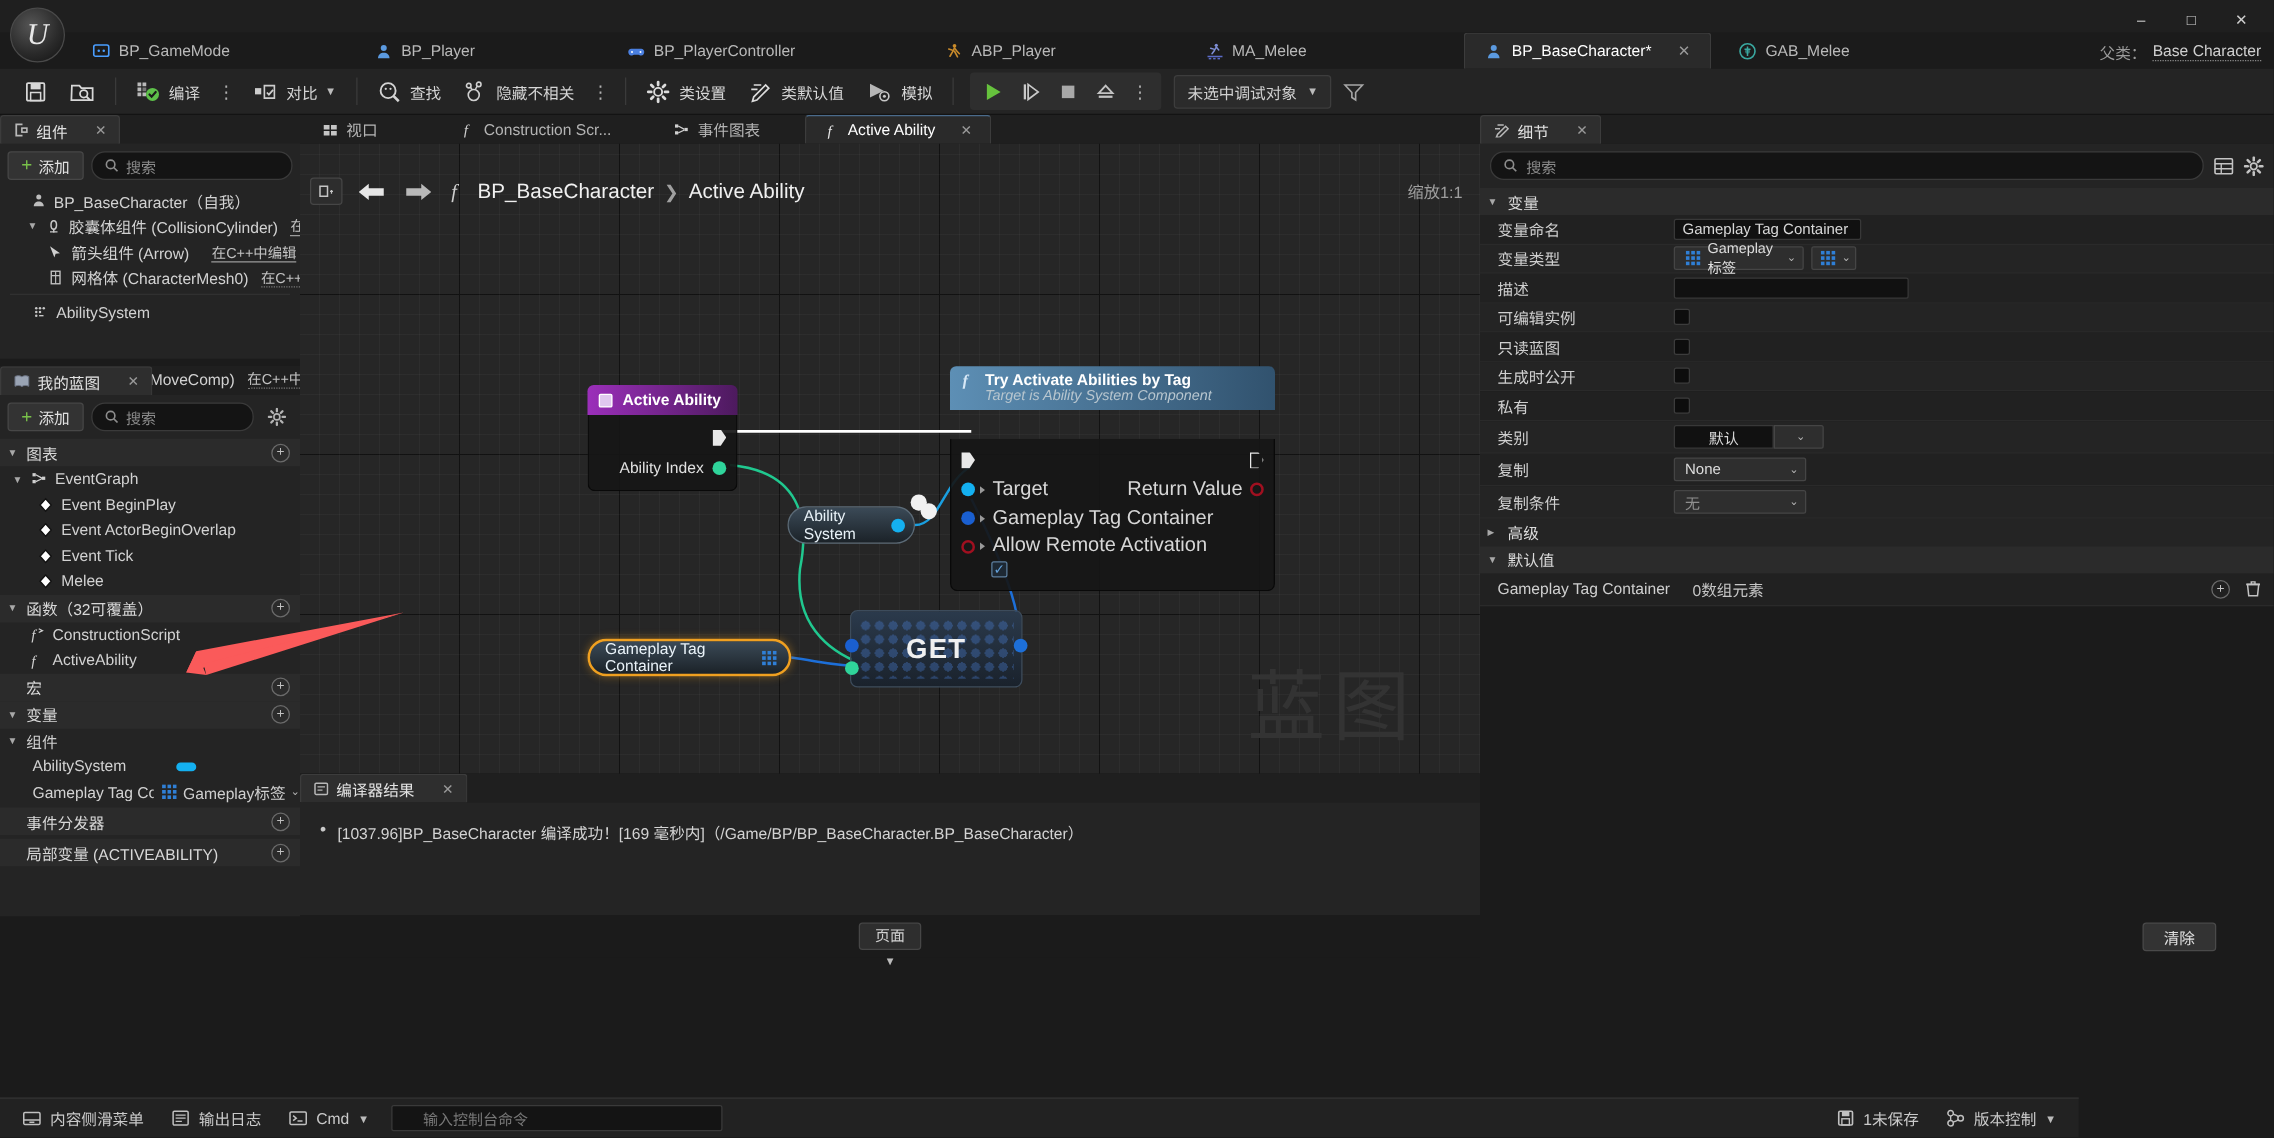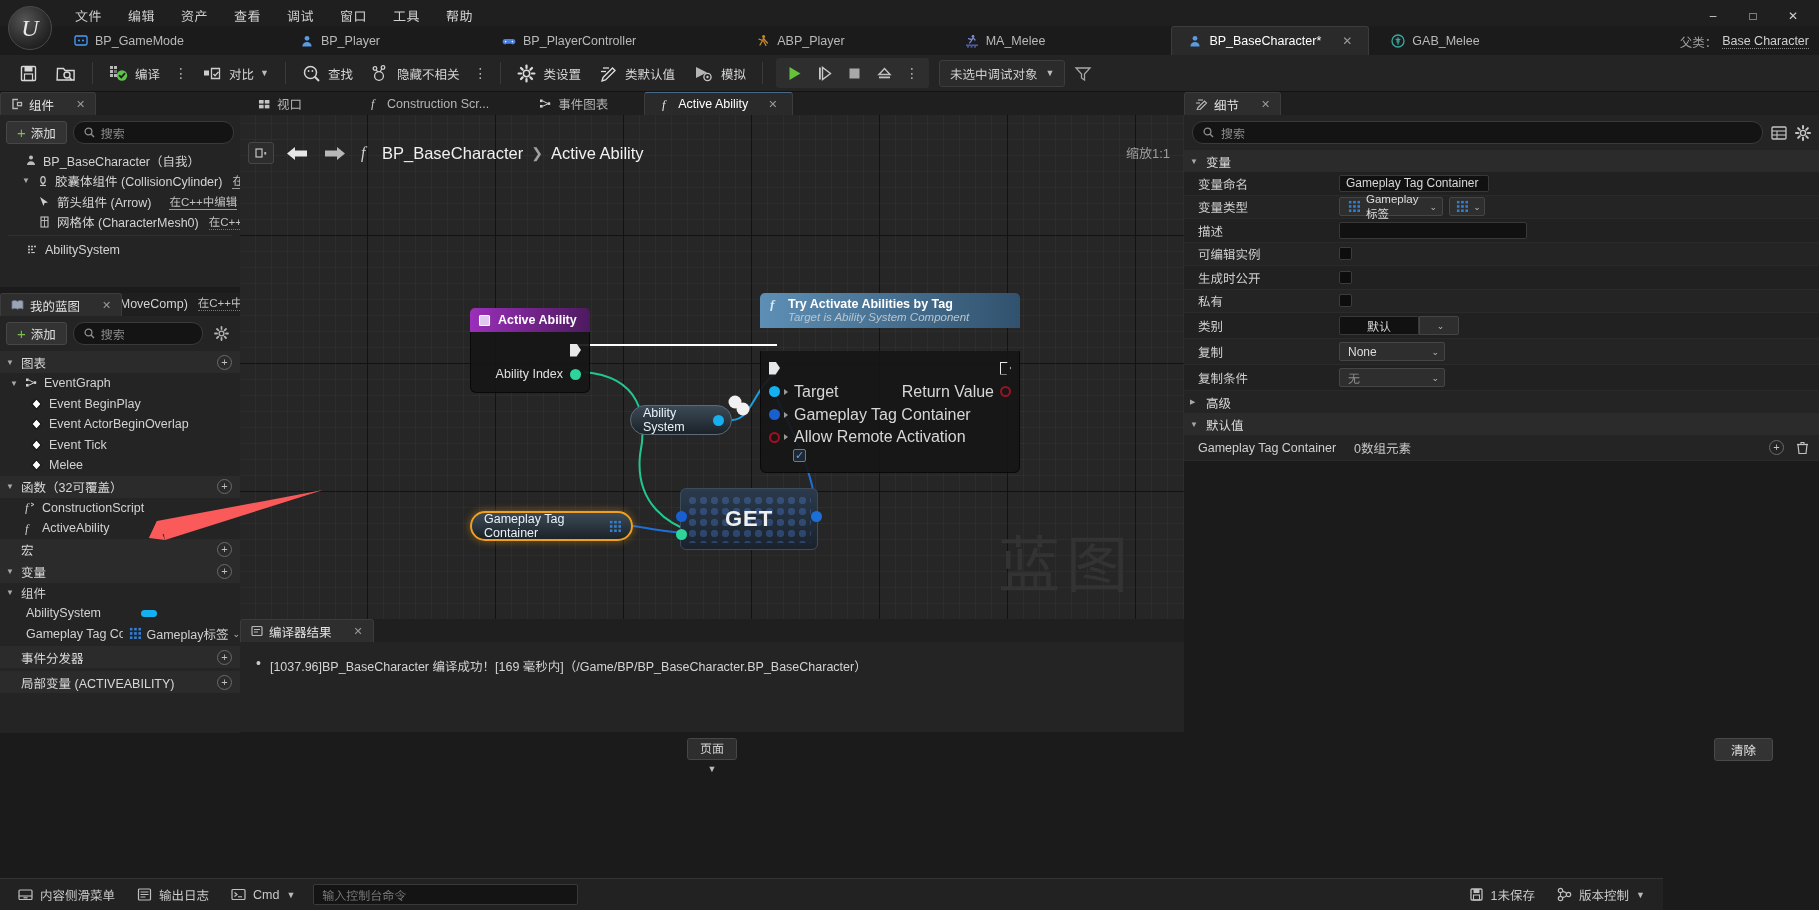--- a/index.html
+++ b/index.html
@@ -294,44 +294,34 @@
     background:#222; border-top:1px solid #333;
     display:flex; align-items:center; padding:0 8px; gap:2px;
   }
   .sb-btn {
     display:flex; align-items:center; gap:7px; height:24px; padding:0 10px;
     font-size:12.5px; color:#cacaca; border-radius:2px;
   }
   .console-in {
     width:265px; height:21px; background:#141414; border:1px solid #3a3a3a;
     border-radius:2px; font-size:12px; color:#777; display:flex;
-    align-items:center; padding:0 8px; margin-left:6px;
+    align-items:center; padding:0 24px; margin-left:6px;
   }
   .sb-right { margin-left:auto; display:flex; align-items:center; gap:2px; }
 
   
   .redarrow { position:absolute; left:105px; top:488px; width:220px; height:65px; z-index:20; }
 
   svg { display:block; }
   .wire { fill:none; }
 </style>
 </head>
 <body>
 
 <div class="titlebar">
-  <div class="menu-row">
-    <div class="menu-item">文件</div>
-    <div class="menu-item">编辑</div>
-    <div class="menu-item">资产</div>
-    <div class="menu-item">查看</div>
-    <div class="menu-item">调试</div>
-    <div class="menu-item">窗口</div>
-    <div class="menu-item">工具</div>
-    <div class="menu-item">帮助</div>
-  </div>
   <div class="win-btns">
     <div class="win-btn">–</div>
     <div class="win-btn">□</div>
     <div class="win-btn close">✕</div>
   </div>
 </div>
 
 <div class="ue-logo">U</div>
 
 <div class="tabstrip">
@@ -1153,20 +1143,26 @@
     </div>
   </div>
 
   <div class="prow">
     <div class="pname">可编辑实例</div>
     <div class="pval">
         <div class="cbox"></div>
       </div>
   </div>
 
+  <div class="prow">
+    <div class="pname">只读蓝图</div>
+    <div class="pval">
+        <div class="cbox"></div>
+      </div>
+  </div>
 
   <div class="prow">
     <div class="pname">生成时公开</div>
     <div class="pval">
         <div class="cbox"></div>
       </div>
   </div>
 
   <div class="prow">
     <div class="pname">私有</div>

